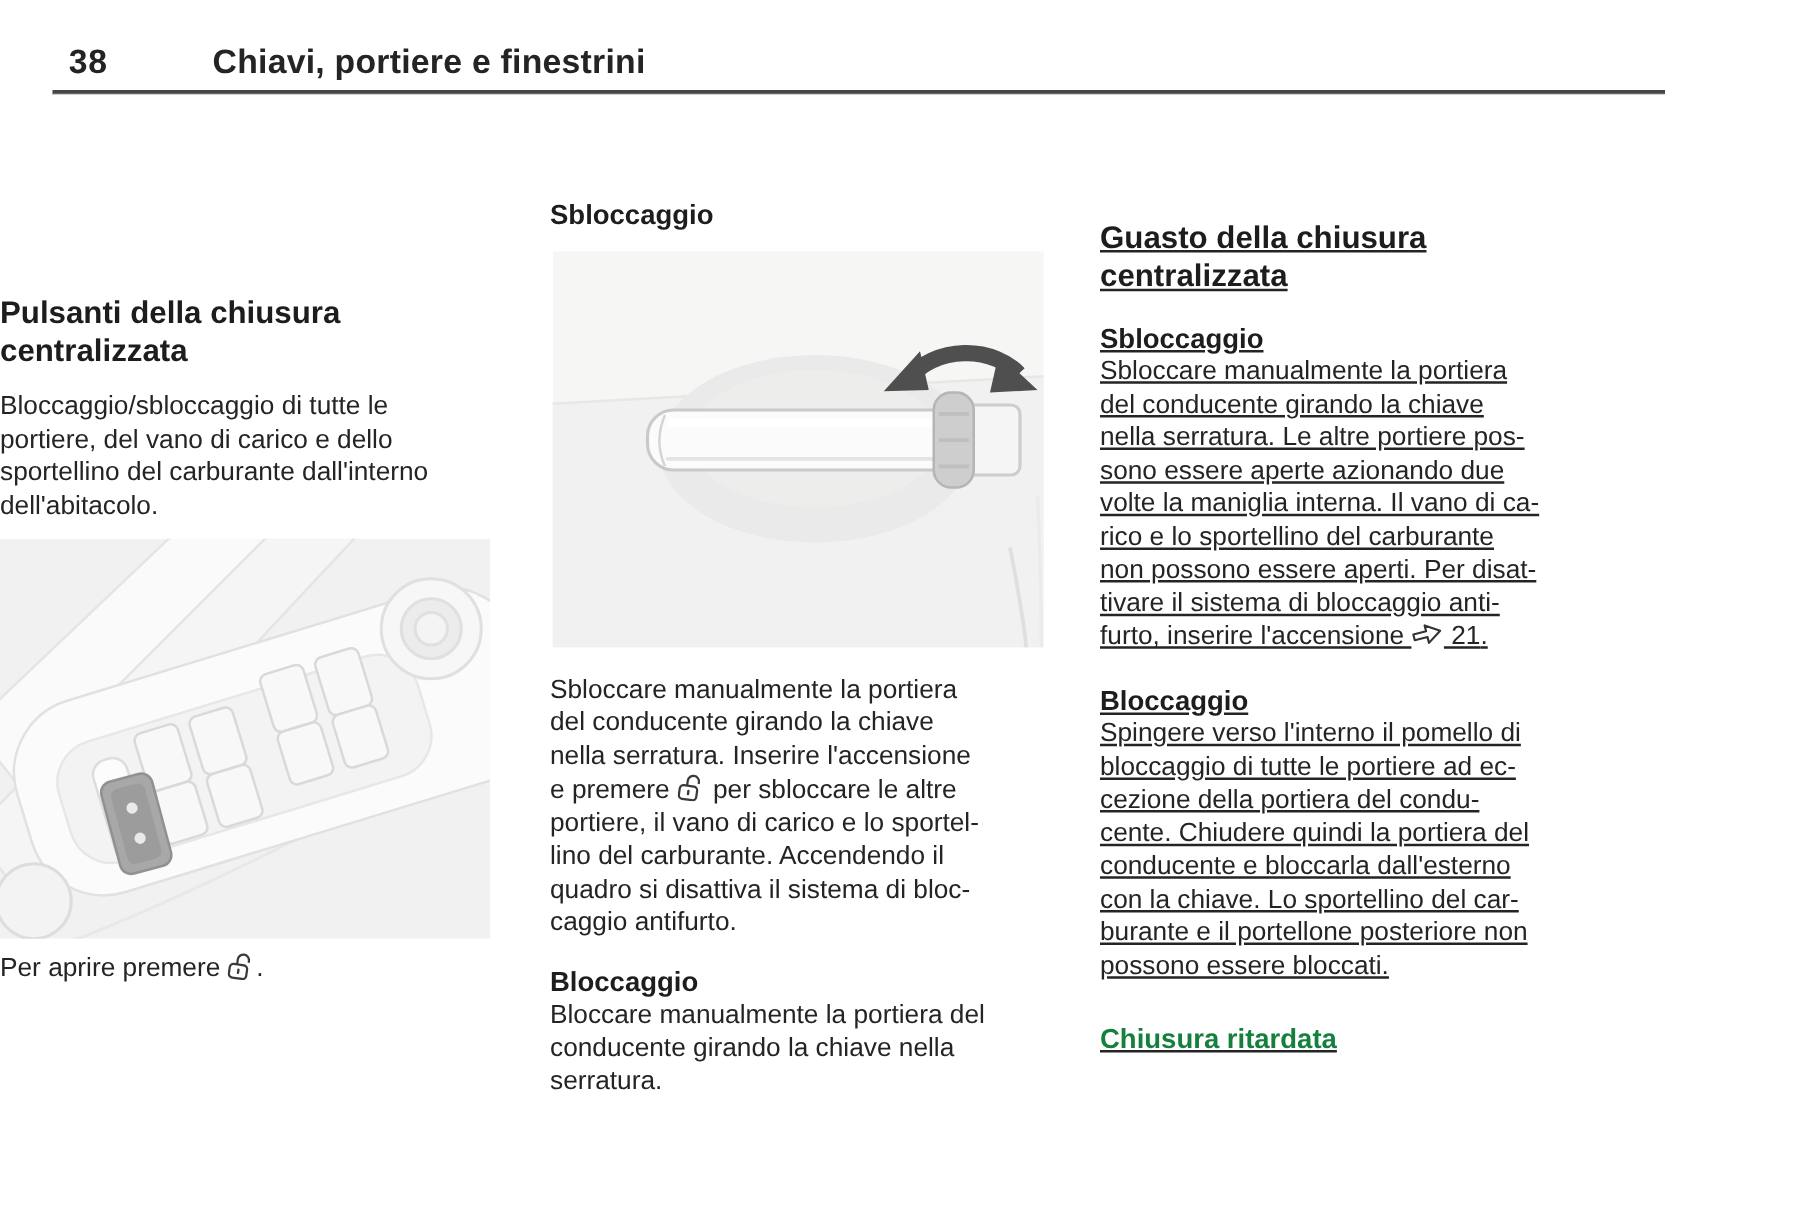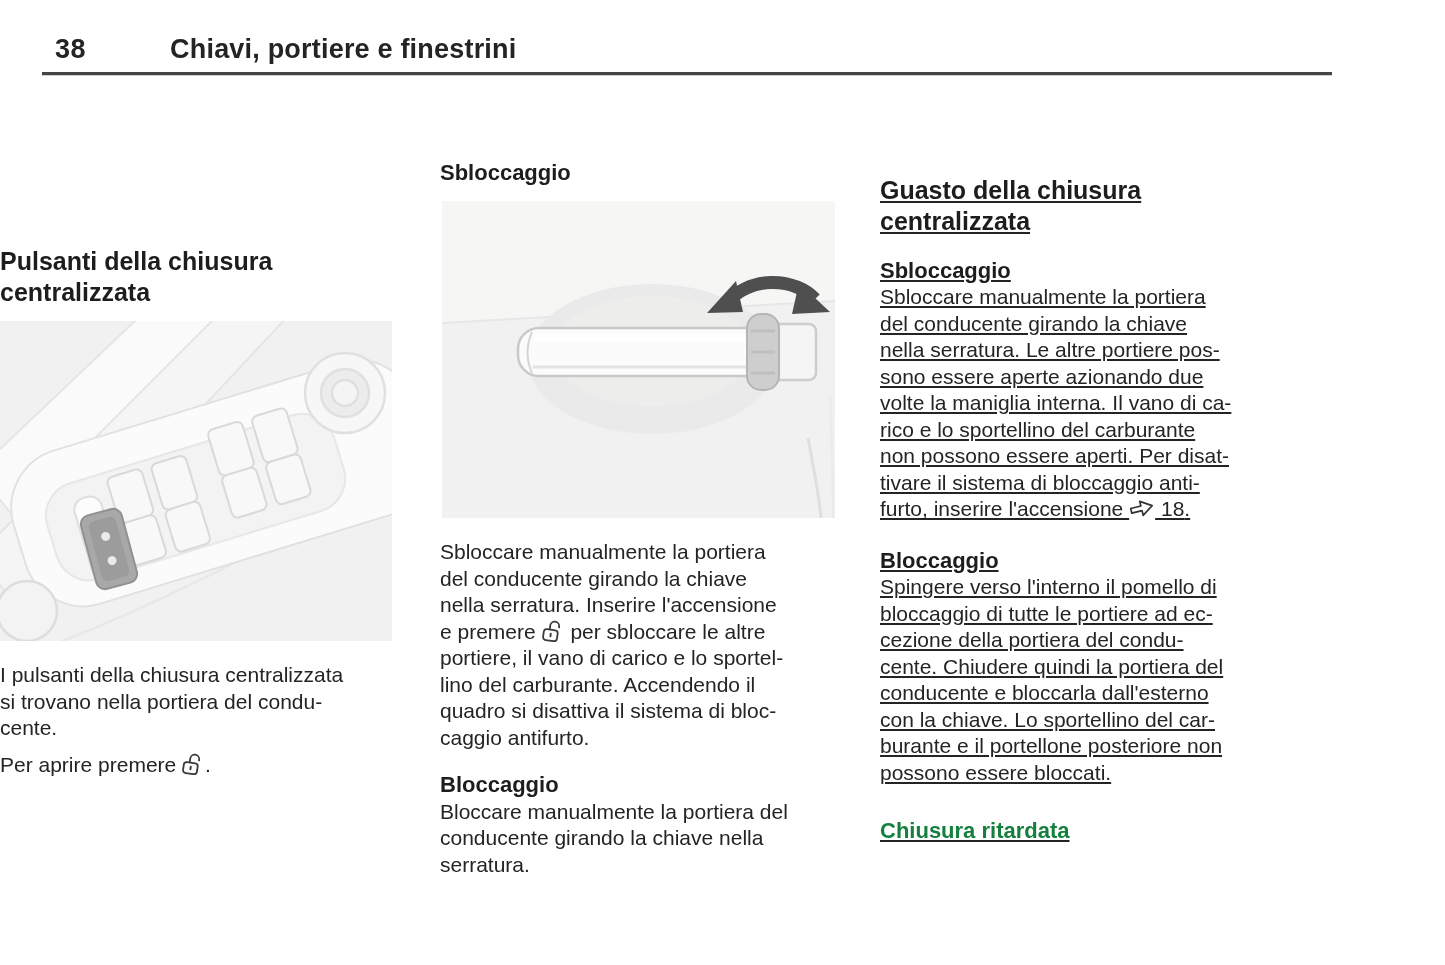--- a/index.html
+++ b/index.html
@@ -54,20 +54,24 @@
     <span class="chapter-title">Chiavi, portiere e finestrini</span>
   </div>
   <div class="header-rule"></div>
 </div>
 
 <div class="content">
 
   <div class="col col1">
     <h2>Pulsanti della chiusura
 centralizzata</h2>
+    <p class="p-intro">Bloccaggio/sbloccaggio di tutte le
+portiere, del vano di carico e dello
+sportellino del carburante dall'interno
+dell'abitacolo.</p>
 
     <figure class="fig">
       <svg width="395" height="320" viewBox="0 0 395 320">
         <rect width="395" height="320" fill="#f0f1f0"></rect>
         <g stroke="#e4e5e4" stroke-width="2" fill="#f9faf9">
           <path d="M-20,150 L180,-40 L330,-40 L40,225 Z"></path>
           <path d="M-20,235 L235,-20 L305,-20 L20,285 Z" fill="#f4f5f4"></path>
         </g>
         <path d="M0,285 C120,235 260,150 395,95" stroke="#e2e3e2" stroke-width="3" fill="none"></path>
         <path d="M60,322 C170,280 300,210 395,160" stroke="#e7e8e7" stroke-width="2.5" fill="none"></path>
@@ -94,23 +98,20 @@
         <g transform="translate(112,228) rotate(-15)">
           <rect x="-21" y="-38" width="42" height="76" rx="9" fill="#a7a8a7" stroke="#909190" stroke-width="2"></rect>
           <rect x="-14" y="-31" width="28" height="62" rx="6" fill="#9b9c9b"></rect>
           <circle cx="0" cy="-13" r="4.5" fill="#e9eae9"></circle>
           <circle cx="0" cy="12" r="4.5" fill="#e9eae9"></circle>
         </g>
         <circle cx="30" cy="290" r="30" fill="#f2f3f2" stroke="#dcdddc" stroke-width="2.5"></circle>
       </svg>
     </figure>
 
-    <p class="p-below">I pulsanti della chiusura centralizzata
-si trovano nella portiera del condu-
-cente.</p>
 
 
     <p class="p-open"><span>Per aprire premere </span><svg class="inline-icon" width="23" height="23" viewBox="0 0 23 23">
           <g transform="rotate(8 11 12)">
             <rect x="2" y="11" width="14" height="11" rx="3" fill="none" stroke="#3a3a3a" stroke-width="1.8"></rect>
             <path d="M7.5,11 V7 a4.5,4.5 0 0 1 9,0 v1.4" fill="none" stroke="#3a3a3a" stroke-width="1.8"></path>
             <rect x="8.2" y="14" width="1.9" height="4.5" rx="0.9" fill="#3a3a3a"></rect>
           </g>
         </svg><span>.</span></p>
   </div>
@@ -181,21 +182,21 @@
 nella serratura. Le altre portiere pos-
 sono essere aperte azionando due
 volte la maniglia interna. Il vano di ca-
 rico e lo sportellino del carburante
 non possono essere aperti. Per disat-
 tivare il sistema di bloccaggio anti-
 furto, inserire l'accensione </span><svg class="ref-icon" width="26" height="21" viewBox="0 0 26 21">
           <g transform="rotate(-14 13 10.5)">
             <path d="M2,12.6 L12.5,12.6 L12.5,17.4 L23.5,10.2 L12.5,3 L12.5,7.8 L2,7.8 Z" fill="none" stroke="#333333" stroke-width="1.7" stroke-linejoin="round"></path>
           </g>
-        </svg><span> 18</span><span>.</span></p>
+        </svg><span> 21</span><span>.</span></p>
 
     <h3 class="sub-lock">Bloccaggio</h3>
     <p>Spingere verso l'interno il pomello di
 bloccaggio di tutte le portiere ad ec-
 cezione della portiera del condu-
 cente. Chiudere quindi la portiera del
 conducente e bloccarla dall'esterno
 con la chiave. Lo sportellino del car-
 burante e il portellone posteriore non
 possono essere bloccati.</p>

